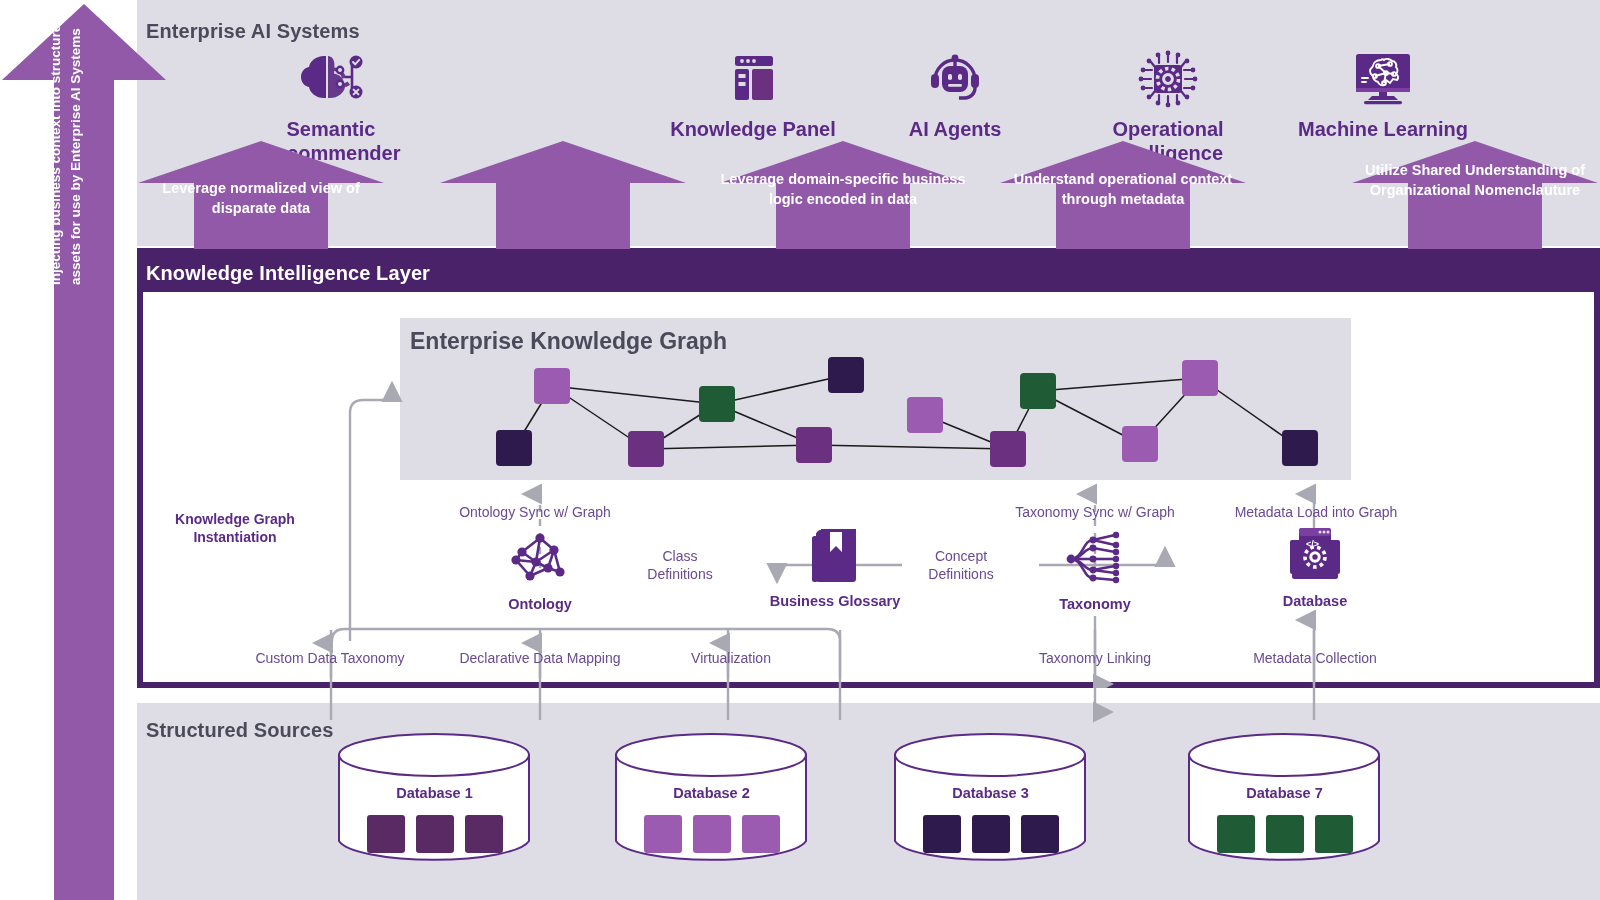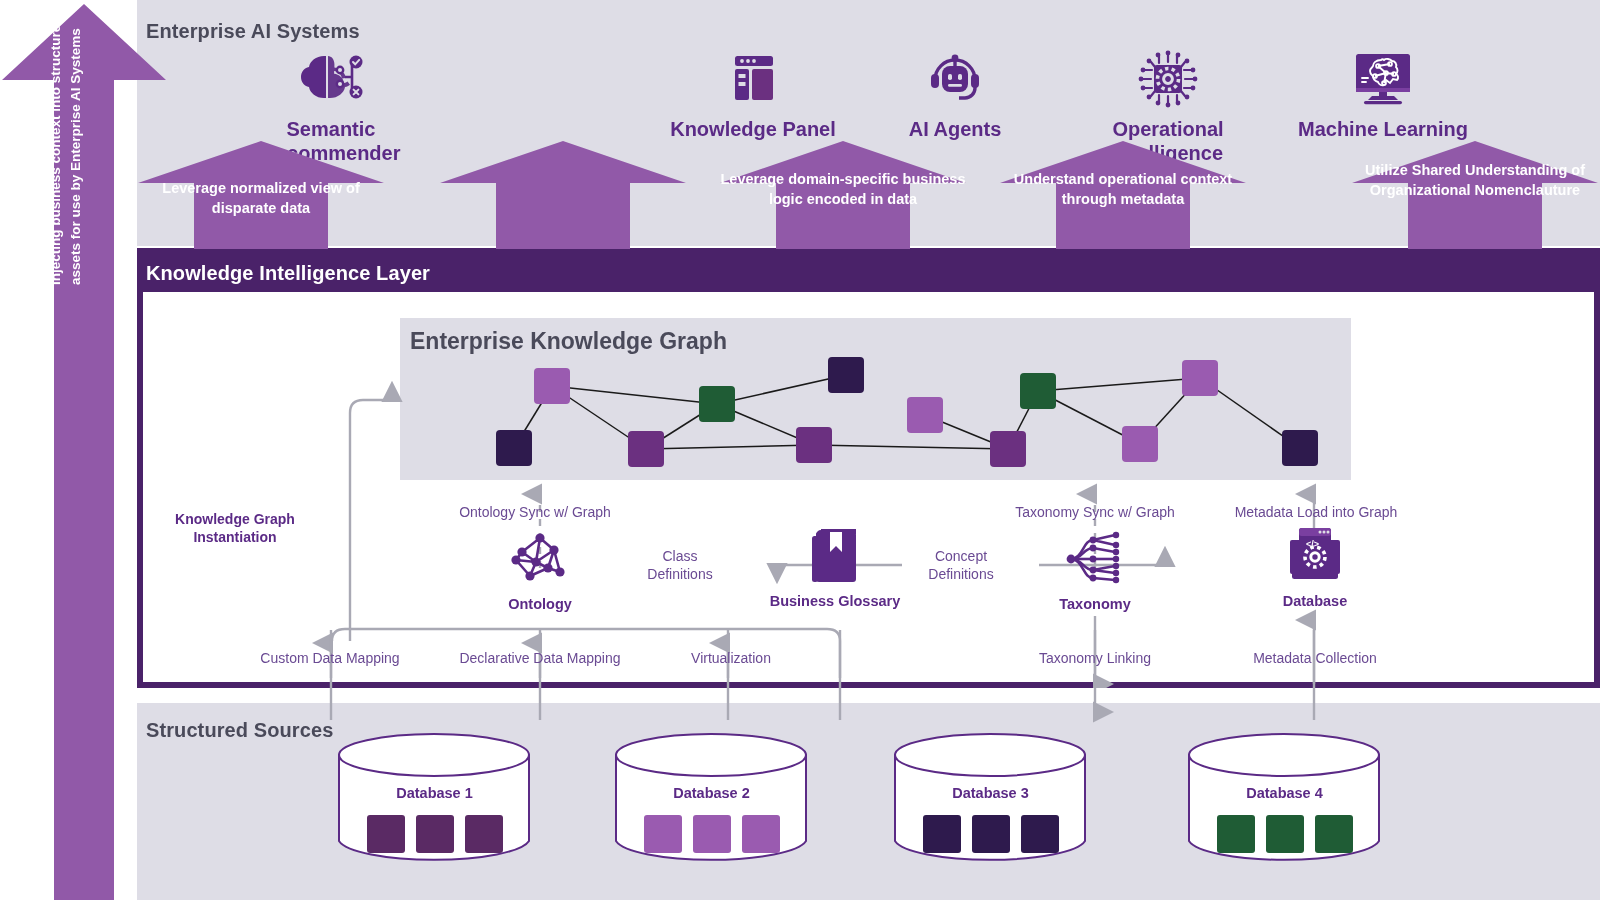--- a/index.html
+++ b/index.html
@@ -452,21 +452,21 @@
 
   <div class="cap" style="left:155px;top:511px;width:160px;font-weight:bold;color:#5b2a86;">Knowledge Graph
 Instantiation</div>
   <div class="cap" style="left:450px;top:504px;width:170px;">Ontology Sync w/ Graph</div>
   <div class="cap" style="left:1005px;top:504px;width:180px;">Taxonomy Sync w/ Graph</div>
   <div class="cap" style="left:1218px;top:504px;width:196px;">Metadata Load into Graph</div>
   <div class="cap" style="left:620px;top:548px;width:120px;">Class
 Definitions</div>
   <div class="cap" style="left:900px;top:548px;width:122px;">Concept
 Definitions</div>
-  <div class="cap" style="left:250px;top:650px;width:160px;">Custom Data Mapping</div>
+  <div class="cap" style="left:250px;top:650px;width:160px;">Custom Data Taxonomy</div>
   <div class="cap" style="left:445px;top:650px;width:190px;">Declarative Data Mapping</div>
   <div class="cap" style="left:678px;top:650px;width:106px;">Virtualization</div>
   <div class="cap" style="left:1022px;top:650px;width:146px;">Taxonomy Linking</div>
   <div class="cap" style="left:1235px;top:650px;width:160px;">Metadata Collection</div>
 
   <div class="db" style="left:337px;top:733px;height:130px">
     <svg width="195" height="130" viewBox="0 0 195 130" style="position:absolute;left:0;top:0">
       <path d="M2 22 A96 22 0 01192 22 L192 108 A96 22 0 012 108 Z" fill="#ffffff" stroke="#5b2a86" stroke-width="2"></path>
       <ellipse cx="97" cy="22" rx="95" ry="21" fill="#ffffff" stroke="#5b2a86" stroke-width="2"></ellipse>
     </svg>
@@ -502,21 +502,21 @@
       <div class="chip" style="background: rgb(46, 26, 77);"></div>
       <div class="chip" style="background: rgb(46, 26, 77);"></div>
     </div>
   </div>
 
   <div class="db" style="left:1187px;top:733px;height:130px">
     <svg width="195" height="130" viewBox="0 0 195 130" style="position:absolute;left:0;top:0">
       <path d="M2 22 A96 22 0 01192 22 L192 108 A96 22 0 012 108 Z" fill="#ffffff" stroke="#5b2a86" stroke-width="2"></path>
       <ellipse cx="97" cy="22" rx="95" ry="21" fill="#ffffff" stroke="#5b2a86" stroke-width="2"></ellipse>
     </svg>
-    <div class="db-label">Database 4</div>
+    <div class="db-label">Database 7</div>
     <div class="db-chips">
       <div class="chip" style="background: rgb(31, 92, 53);"></div>
       <div class="chip" style="background: rgb(31, 92, 53);"></div>
       <div class="chip" style="background: rgb(31, 92, 53);"></div>
     </div>
   </div>
 
 </div>
 
 </body></html>

